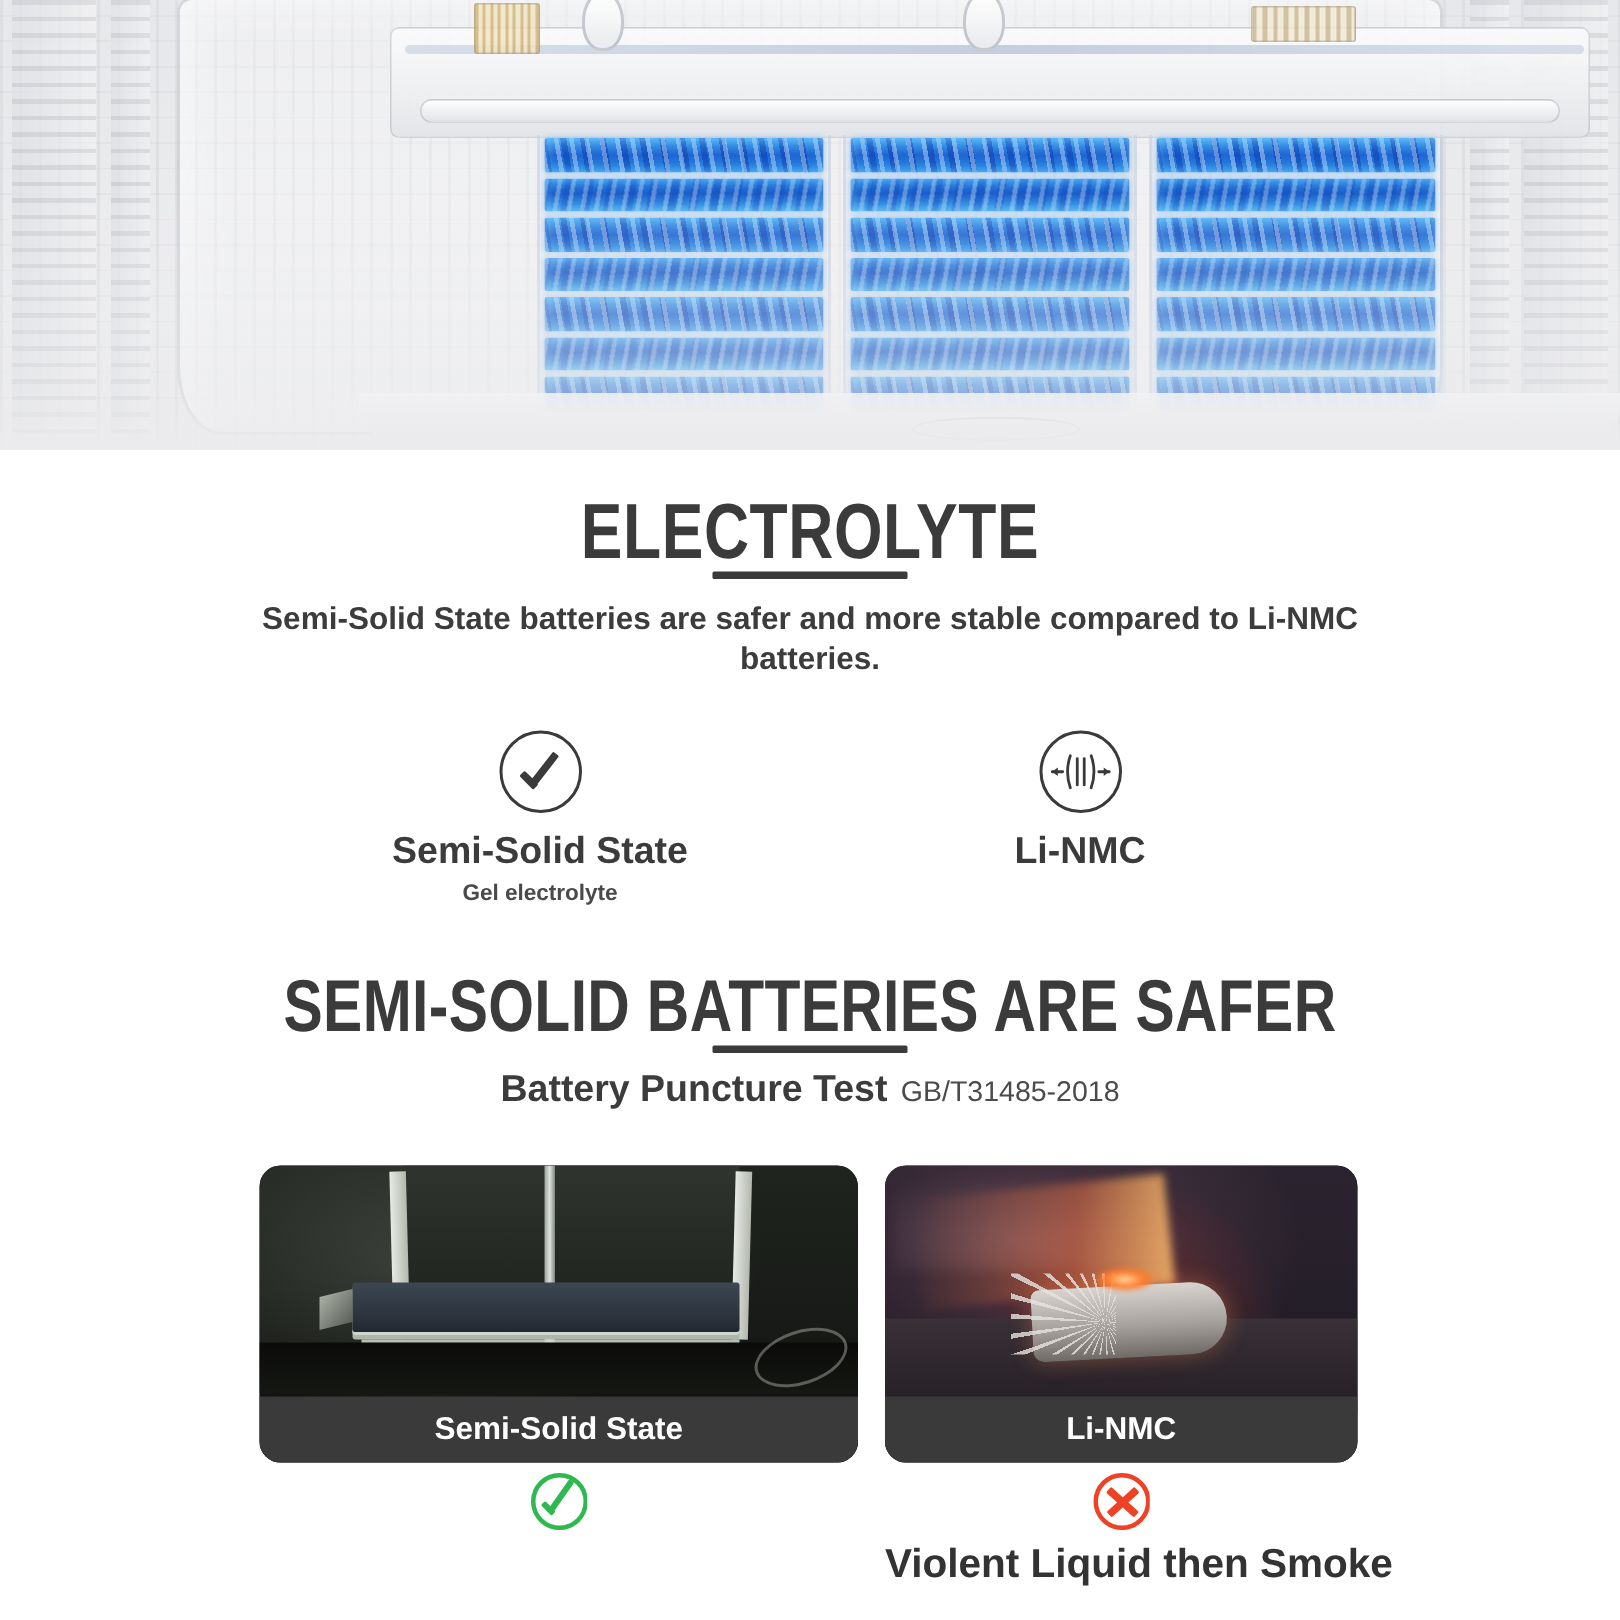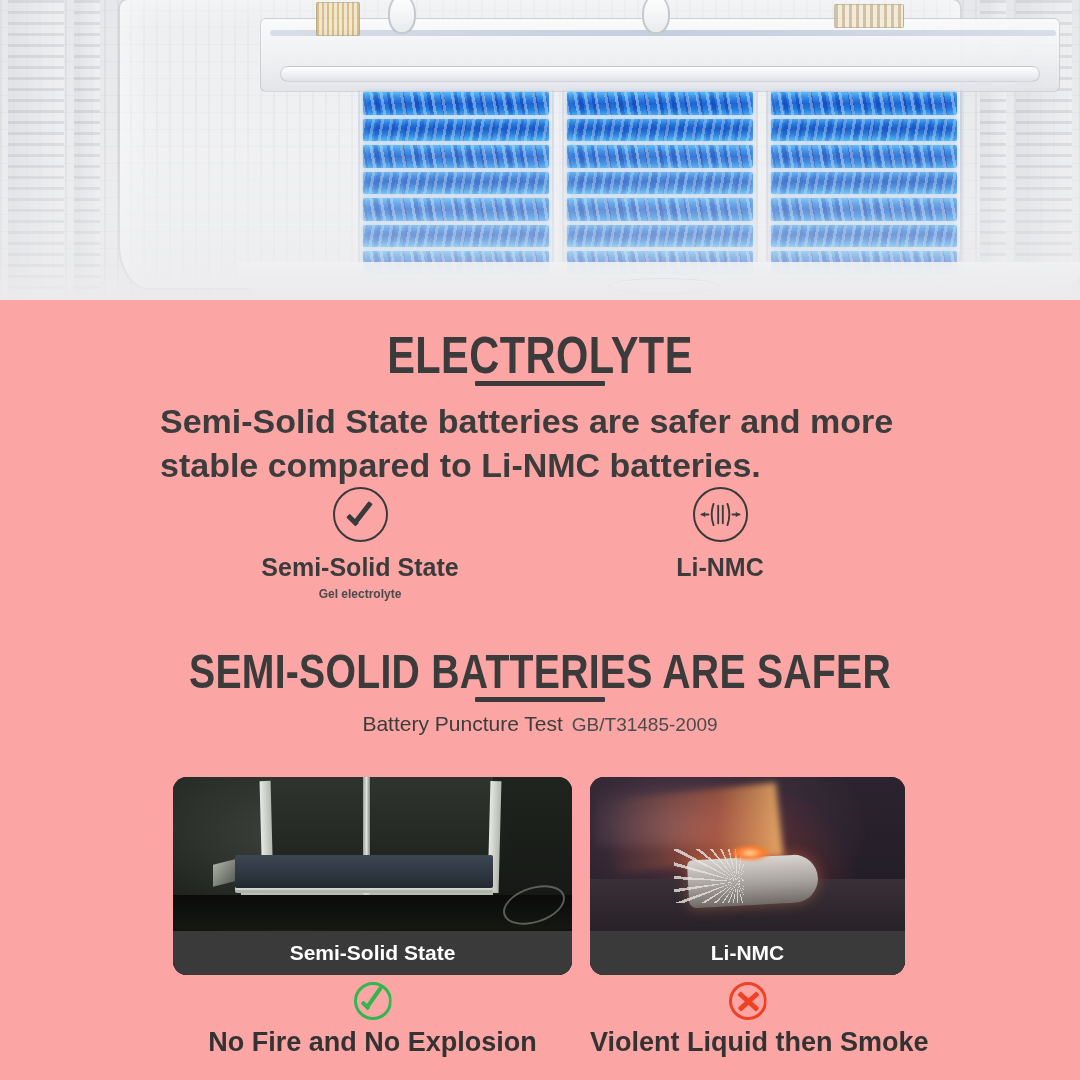--- a/index.html
+++ b/index.html
@@ -5,21 +5,21 @@
   * { margin:0; padding:0; box-sizing:border-box; }
   html, body {
     width:1080px; height:1080px;
     background:#ebebed;
     font-family:"Liberation Sans", sans-serif;
     overflow:hidden;
   }
   #page {
     position:relative;
     width:1080px; height:1080px;
-    background:#fca5a5;
+    background:#ffffff;
   }
 
   
   .hero {
     position:absolute; left:0; top:0;
     width:1080px; height:300px;
     overflow:hidden;
     background:linear-gradient(180deg,#e9eaec 0%,#ececed 60%,#ebebed 100%);
   }
   .hero-bgmachine {
@@ -139,22 +139,22 @@
   }
   .divider {
     position:absolute; left:50%; transform:translateX(-50%);
     height:5px; background:#3a3a3a; border-radius:1px;
   }
   .divider.d1 { top:381px; width:130px; }
   .divider.d2 { top:697px; width:130px; }
 
   .subtitle {
     position:absolute; left:160px; top:400px; width:760px;
-    text-align:left;
-    font-size:34px; font-weight:bold; line-height:1.28;
+    text-align:center;
+    font-size:21px; font-weight:bold; line-height:1.28;
     color:#3c3c3c;
   }
 
   
   .icon-row {
     position:absolute; left:180px; top:487px; width:720px;
     display:flex;
   }
   .icon-col { width:50%; text-align:center; }
   .ic-circle {
@@ -174,34 +174,34 @@
     left:21px; top:30px; width:24px; height:5px;
     background:#3a3a3a; border-radius:1px;
     transform:rotate(-52deg); transform-origin:left center;
   }
   .ic-liquid {
     position:absolute; left:0; top:0; width:100%; height:100%;
   }
   .ic-label {
     margin-top:11px; font-size:25px; font-weight:bold; color:#3b3b3b;
   }
-  .ic-sub { margin-top:5px; font-size:12px; font-weight:bold; color:#4a4a4a; }
+  .ic-sub { margin-top:5px; font-size:15px; font-weight:bold; color:#4a4a4a; }
 
   .title-2 {
     position:absolute; left:0; top:643px; width:1080px;
     text-align:center;
     font-size:49px; font-weight:bold; letter-spacing:.3px;
     color:#3b3b3b;
     transform:scaleX(.80); transform-origin:center;
   }
   .test-line {
     position:absolute; left:0; top:712px; width:1080px;
     text-align:center; white-space:nowrap;
   }
-  .test-name { font-size:21px; font-weight:normal; color:#3c3c3c; }
+  .test-name { font-size:25px; font-weight:bold; color:#3c3c3c; }
   .test-std  { font-size:19px; font-weight:normal; color:#4b4b4b; margin-left:9px; }
 
   
   .photos { position:absolute; left:173px; top:777px; width:732px; height:198px; display:flex; gap:18px; }
   .photo-card {
     position:relative; border-radius:14px; overflow:hidden;
     background:#141414;
   }
   .photo-card.left  { width:399px; }
   .photo-card.right { width:315px; }
@@ -392,21 +392,21 @@
           <path d="M48 27.5 L44 24.5 L44 30.5 Z" fill="#3a3a3a"></path>
         </svg>
       </div>
       <div class="ic-label">Li-NMC</div>
     </div>
   </div>
 
   <div class="title-2">SEMI-SOLID BATTERIES ARE SAFER</div>
   <div class="divider d2"></div>
   <div class="test-line">
-    <span class="test-name">Battery Puncture Test</span><span class="test-std">GB/T31485-2009</span>
+    <span class="test-name">Battery Puncture Test</span><span class="test-std">GB/T31485-2018</span>
   </div>
 
   <div class="photos">
     <div class="photo-card left">
       <div class="ph-l-bg"></div>
       <div class="ph-l-wall"></div>
       <div class="ph-l-post p1"></div>
       <div class="ph-l-post p2"></div>
       <div class="ph-l-nail"></div>
       <div class="ph-l-clamp"></div>
@@ -427,21 +427,20 @@
       <div class="ph-r-core"></div>
       <div class="photo-caption">Li-NMC</div>
     </div>
   </div>
 
   <div class="results">
     <div class="result-col left">
       <div class="res-badge res-check" style="color:#2eb84f">
         <div class="res-ring"></div>
       </div>
-      <div class="res-text">No Fire and No Explosion</div>
     </div>
     <div class="result-col right">
       <div class="res-badge res-x" style="color:#ef4123">
         <div class="res-ring"></div>
       </div>
       <div class="res-text">Violent Liquid then Smoke</div>
     </div>
   </div>
 
 </div>

